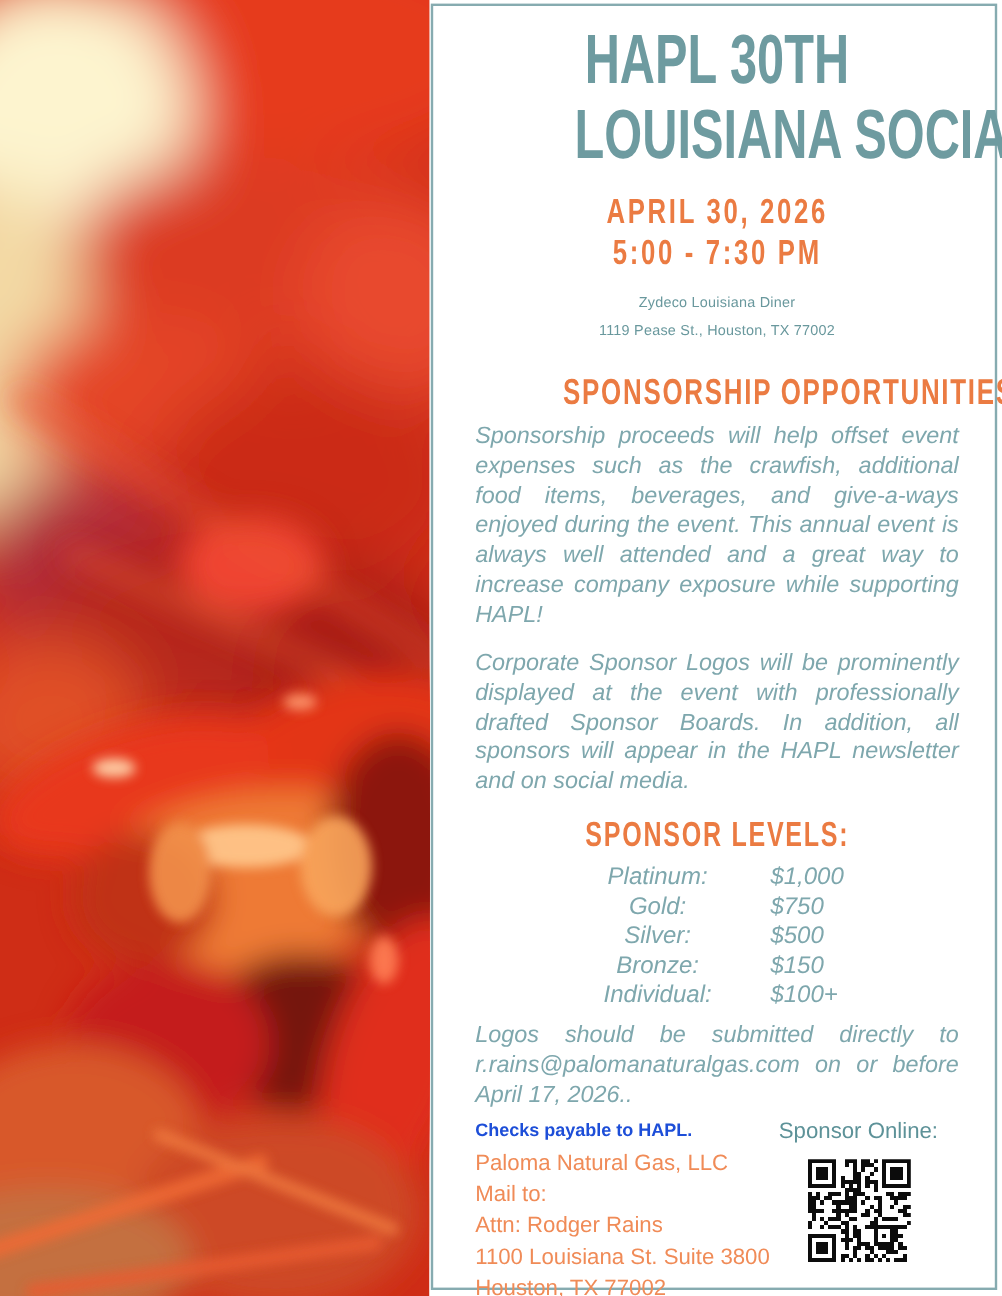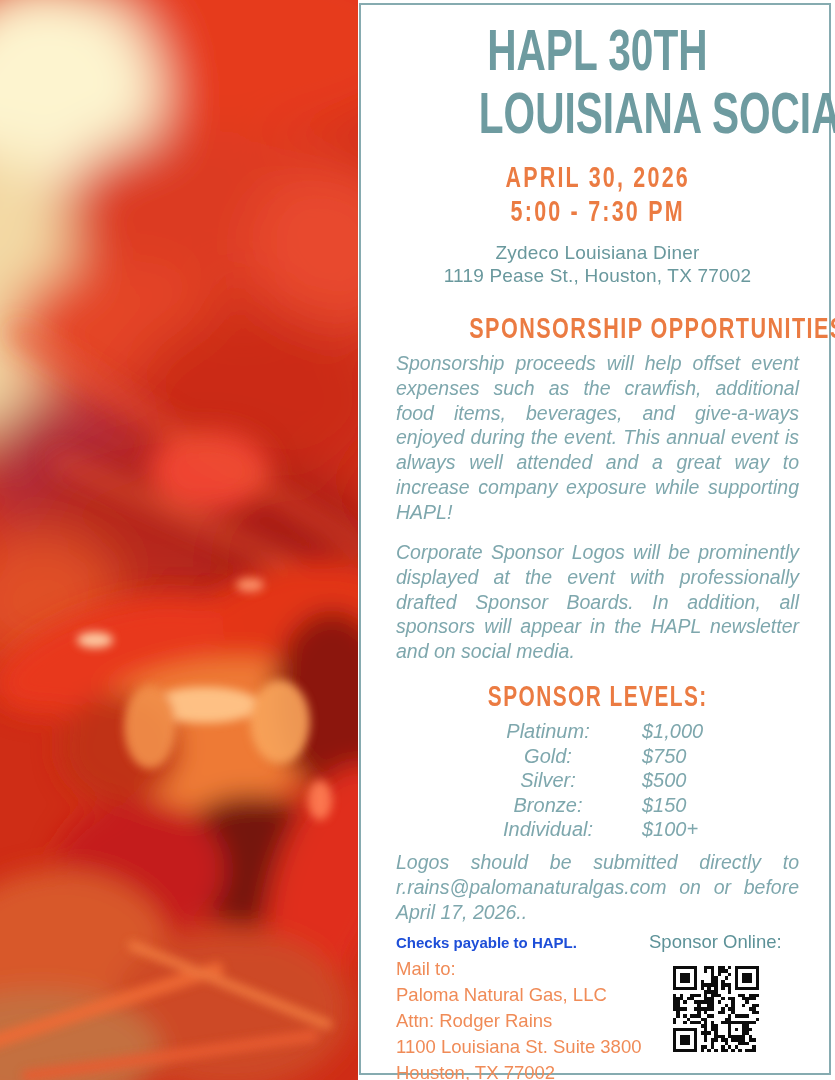--- a/index.html
+++ b/index.html
@@ -15,21 +15,21 @@
   .panel-frame{position:absolute;left:1px;top:3px;right:4px;bottom:5px;
                border:2px solid #86abb0;pointer-events:none;}
   .content{position:absolute;left:0;top:0;width:100%;height:100%;text-align:center;}
   .sec{position:absolute;left:38px;right:36px;}
 
   .cond{display:inline-block;transform:scaleX(.70);transform-origin:50% 50%;white-space:nowrap;}
 
   .title{top:18px;color:#6e9ba0;font-weight:700;font-size:58px;line-height:63px;letter-spacing:0;}
   .datetime{top:160px;color:#eb7b42;font-weight:700;font-size:29px;line-height:34px;}
   .datetime .cond{transform:scaleX(.74);letter-spacing:3px;}
-  .venue{top:241px;color:#69989d;font-size:19px;line-height:23px;letter-spacing:.2px;}
+  .venue{top:241px;color:#69989d;font-size:12px;line-height:23px;letter-spacing:.2px;}
 
   .h-orange{color:#eb7b42;font-weight:700;font-size:30px;line-height:32px;}
   .h-opp{top:312px;}
   .h-levels{top:680px;font-size:29px;}
   .h-orange .cond{transform:scaleX(.72);letter-spacing:2px;}
 
   .body-para{font-style:italic;color:#7ea7ad;font-size:19.5px;line-height:24.8px;
              text-align:justify;margin:0;}
   .p1{top:351px;}
   .p2{top:540px;}
@@ -161,22 +161,22 @@
           <span class="lvl-label">Individual:</span>
           <span class="lvl-amount">$100+</span>
         </div>
       </div>
 
       <p class="sec body-para p3">Logos should be submitted directly to r.rains@palomanaturalgas.com on or before April 17, 2026..</p>
 
       <div class="sec bottom">
         <div class="pay-col">
           <div class="checks">Checks payable to HAPL.</div>
+          <div>Paloma Natural Gas, LLC</div>
           <div>Mail to:</div>
-          <div>Paloma Natural Gas, LLC</div>
           <div>Attn: Rodger Rains</div>
           <div>1100 Louisiana St. Suite 3800</div>
           <div>Houston, TX 77002</div>
         </div>
         <div class="online-col">
           <div class="online-label">Sponsor Online:</div>
           <div class="qr">
             <svg id="qr" viewBox="0 0 25 25">
                 <g fill="#0c0c0c">
                   <rect x="0" y="0" width="1" height="1"></rect>

